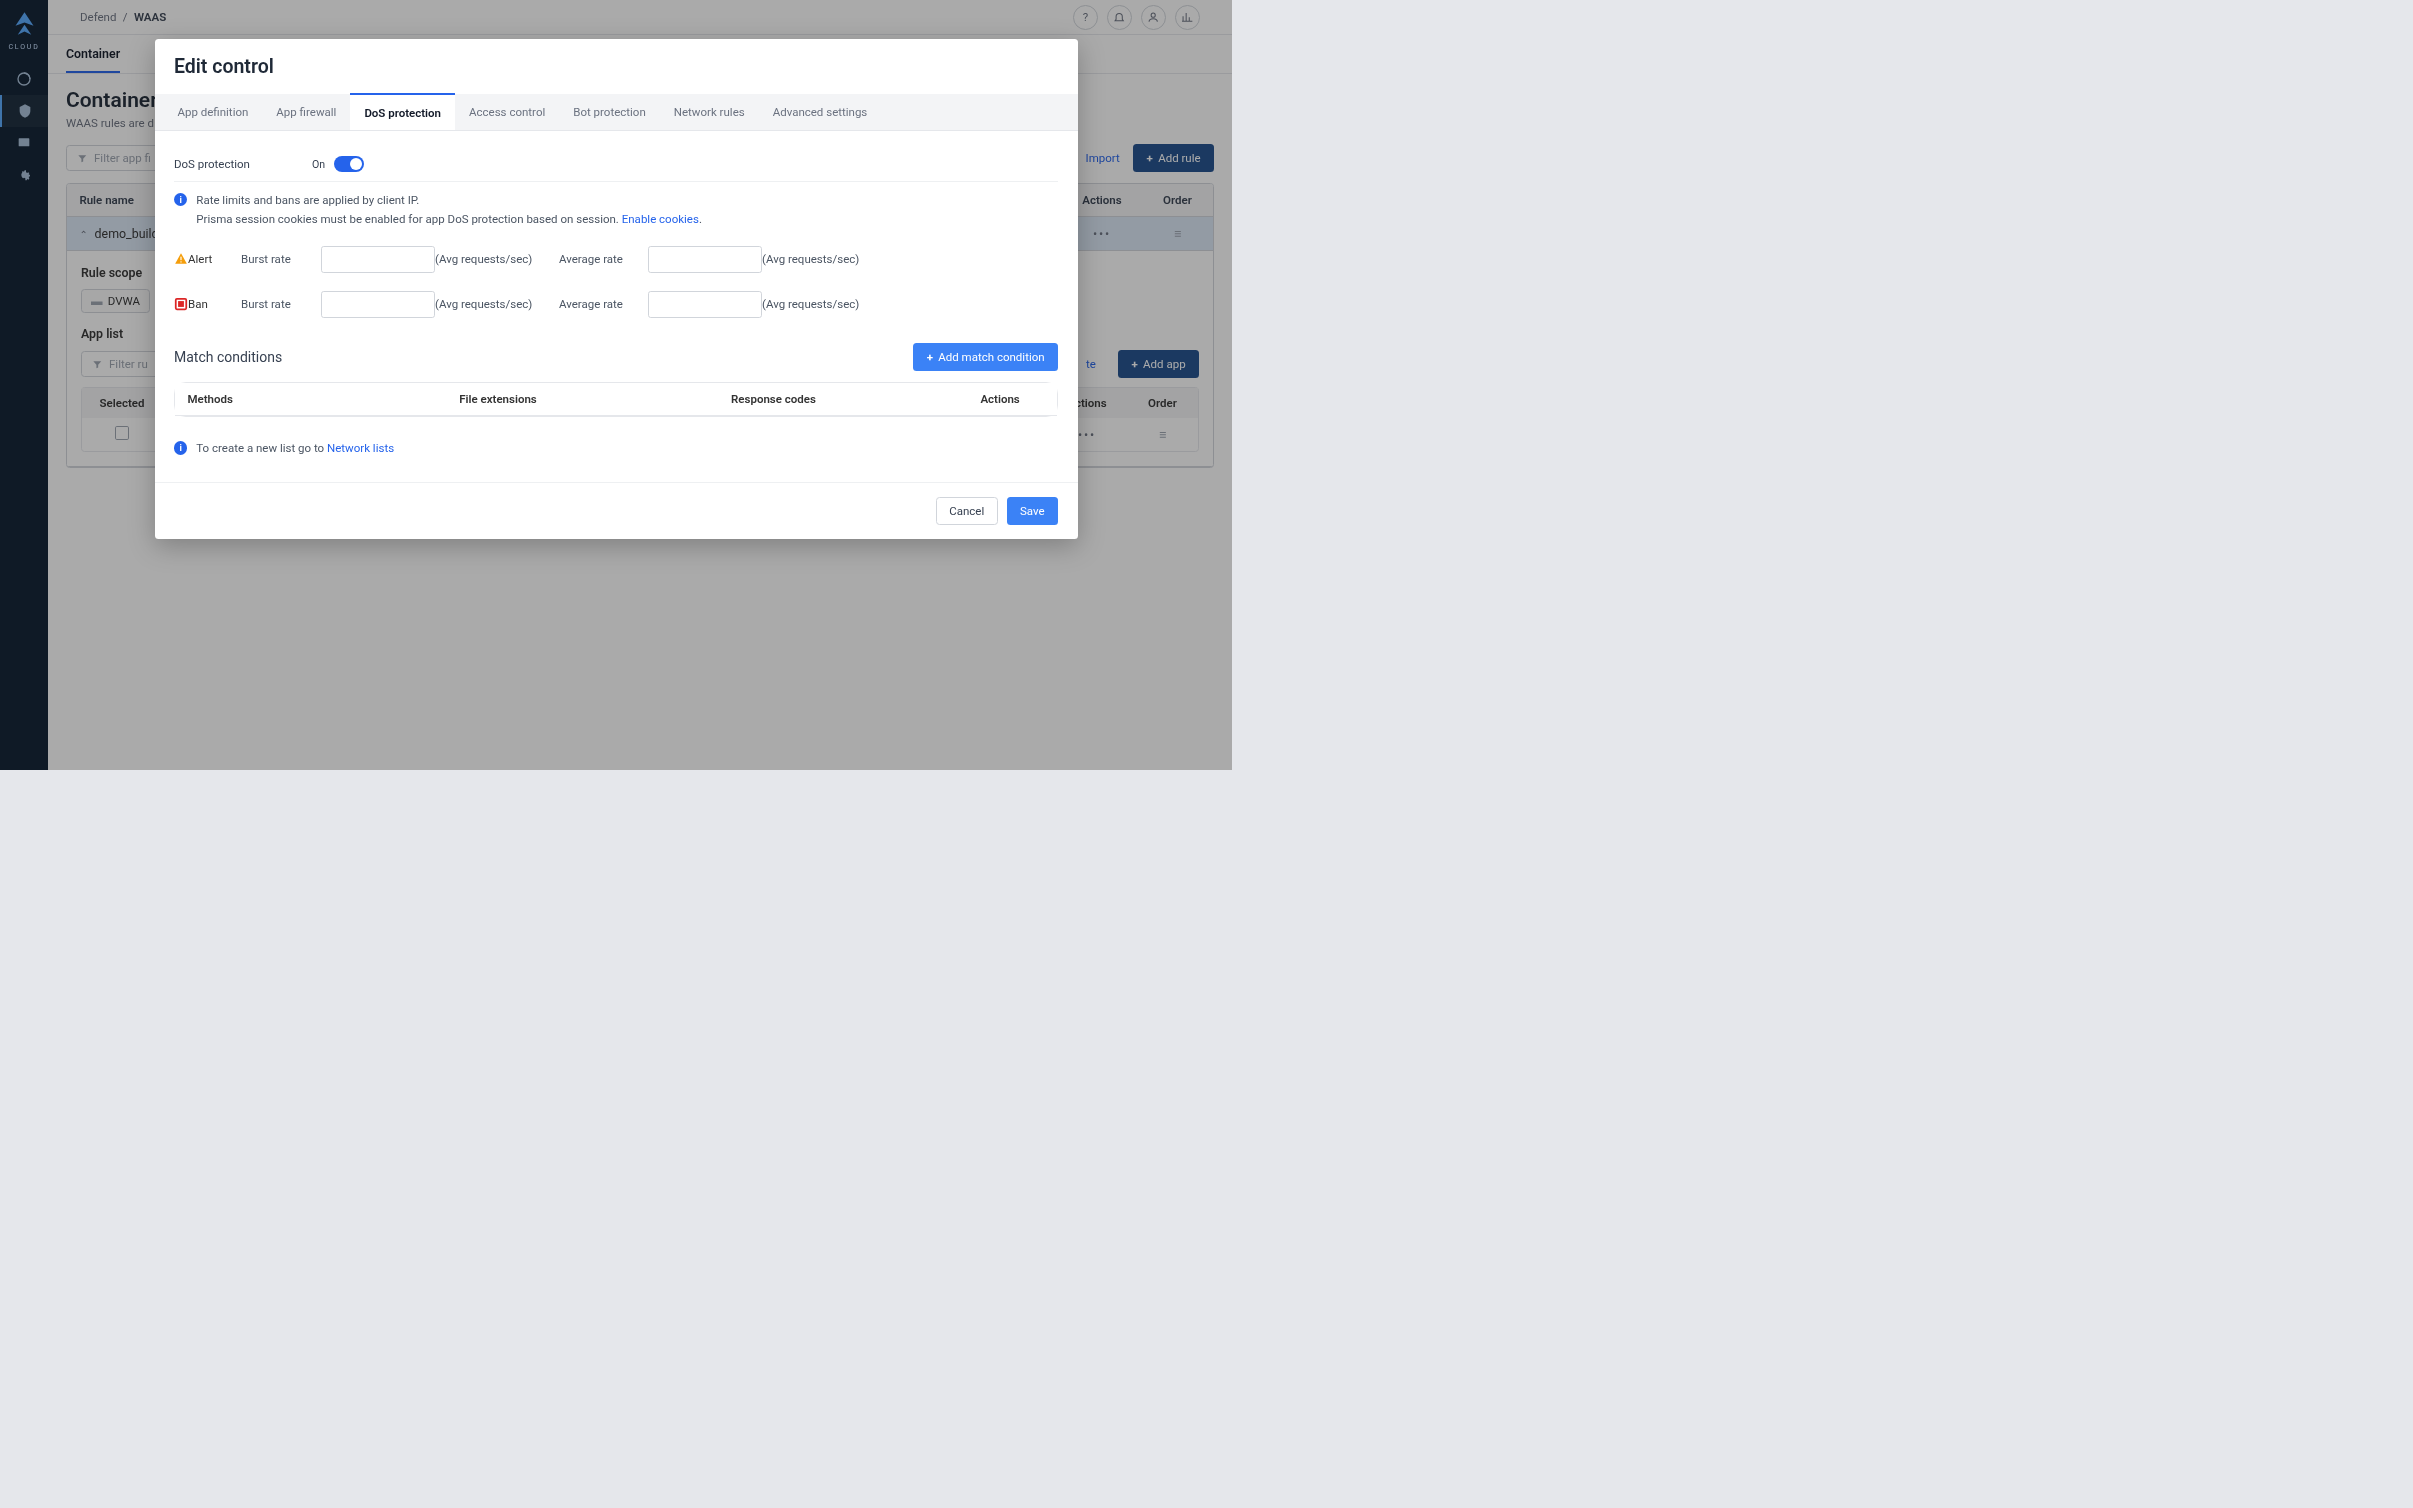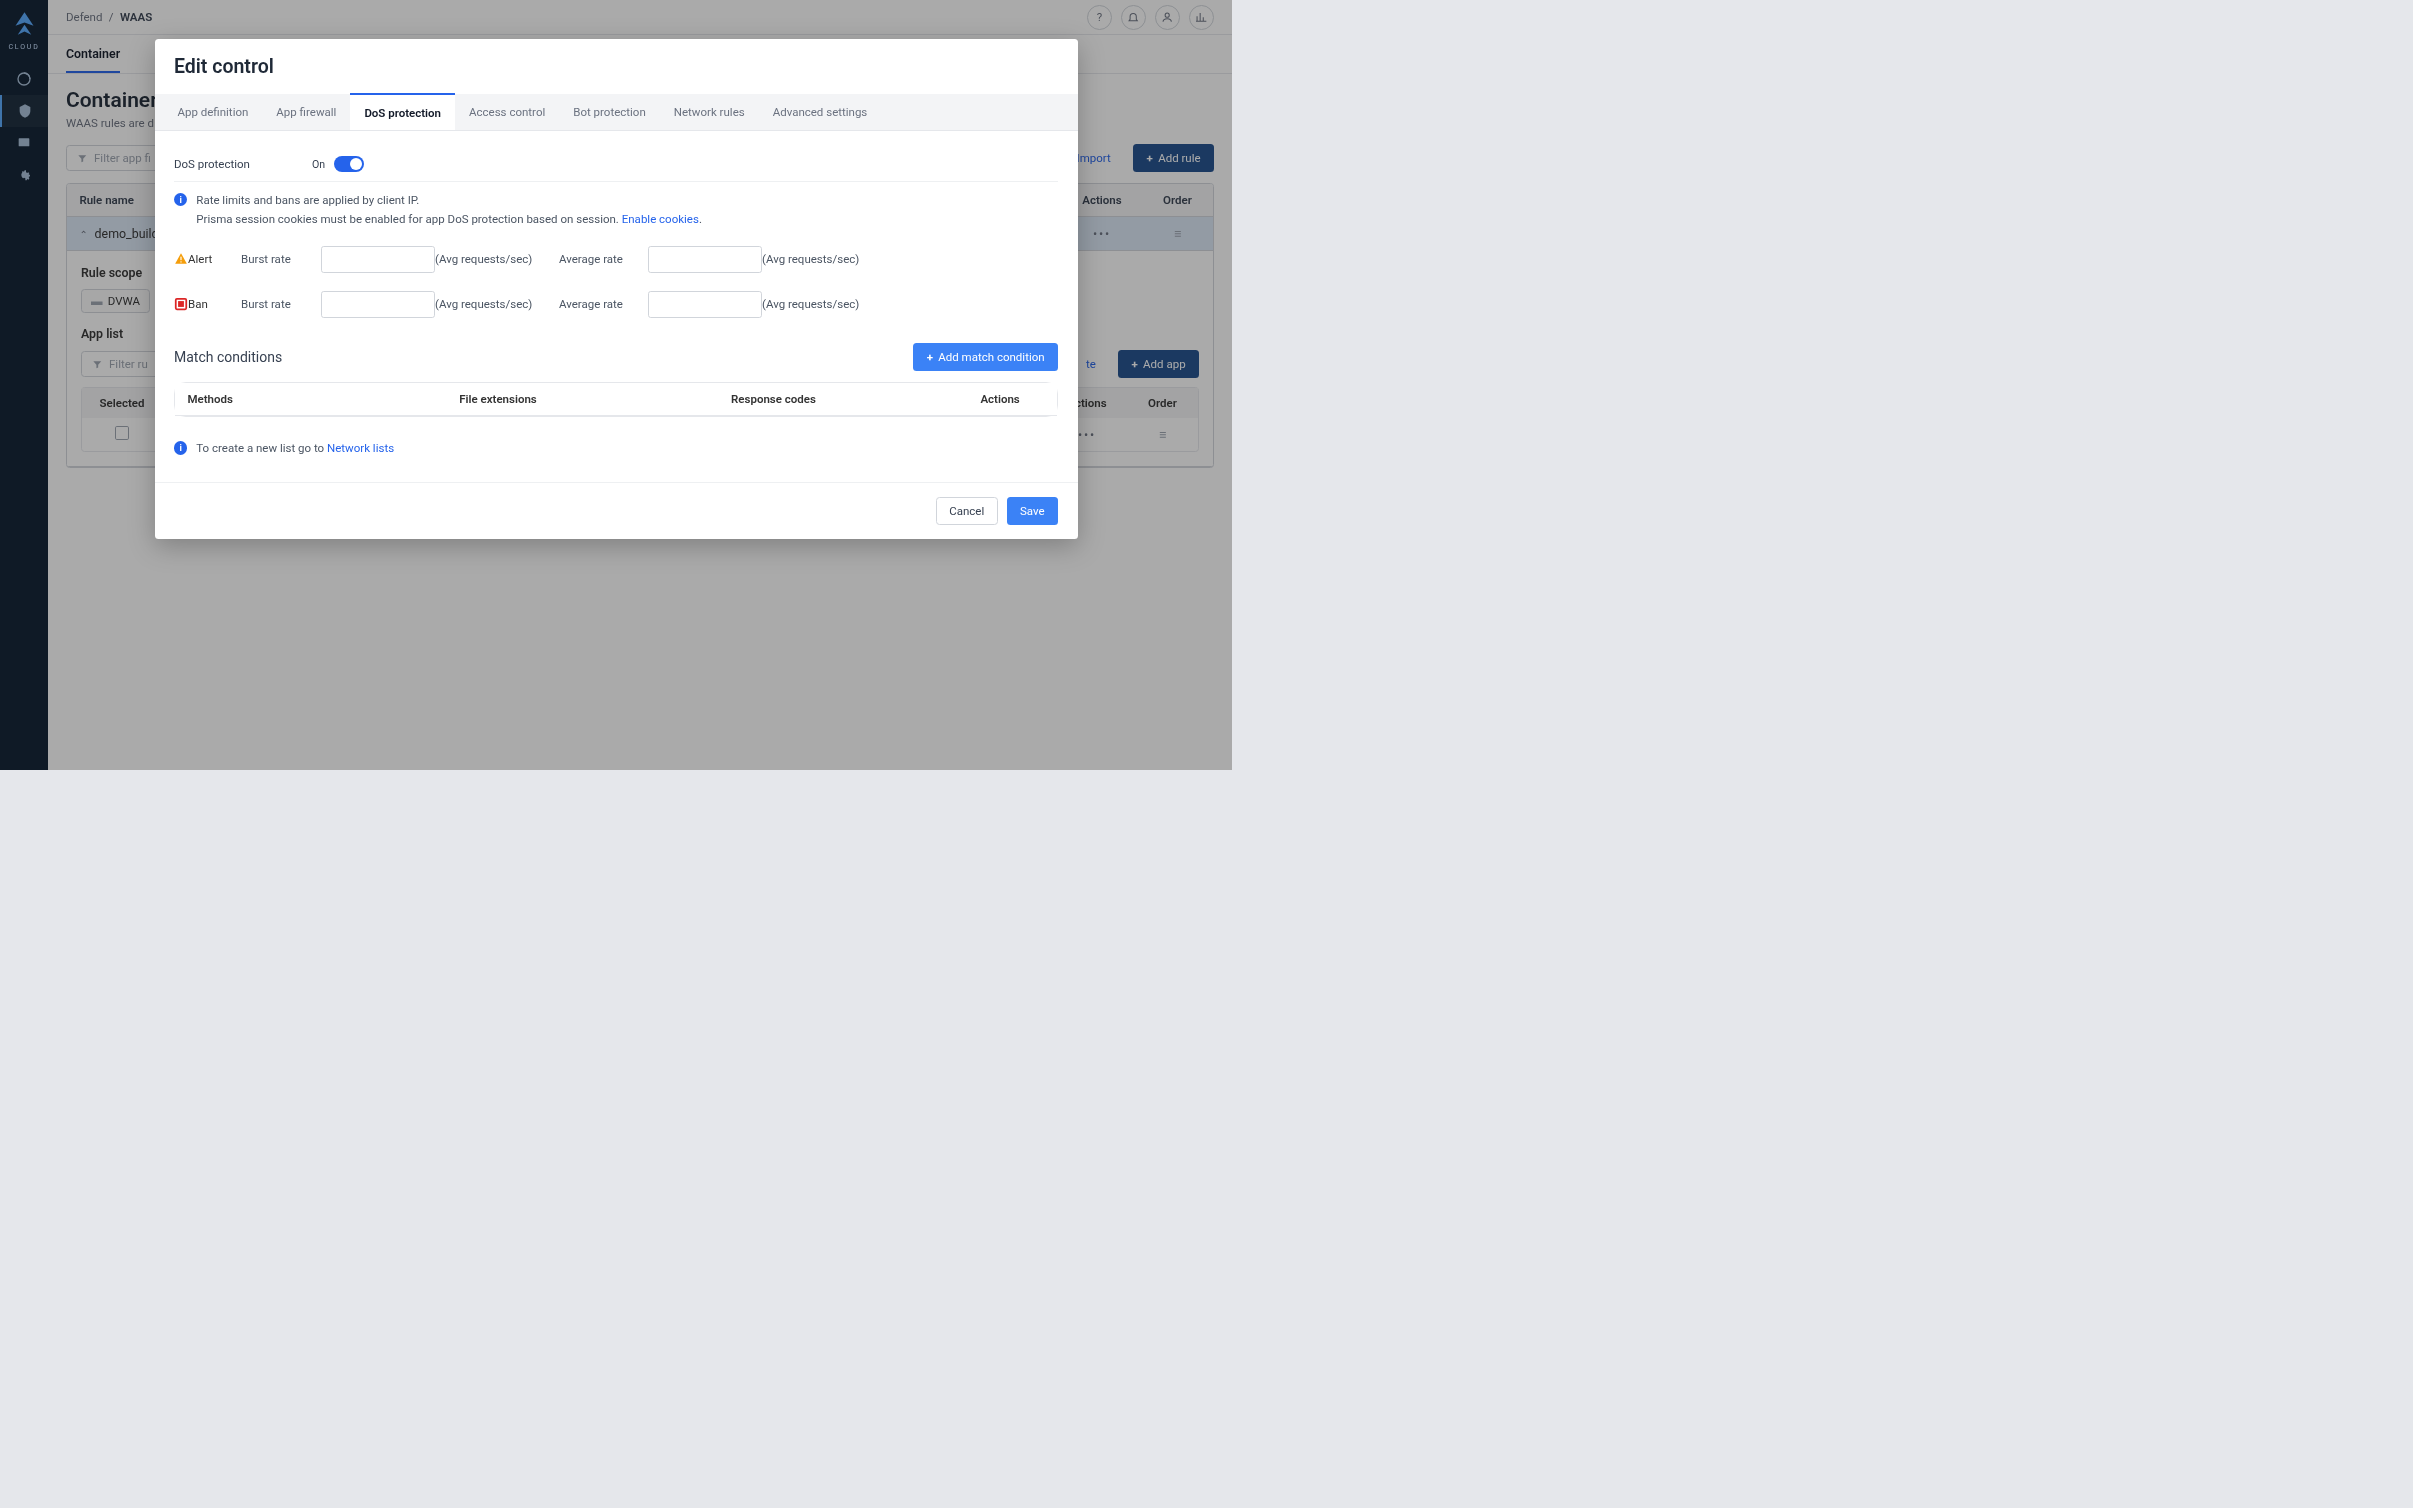--- a/index.html
+++ b/index.html
@@ -62,21 +62,21 @@
 .main {
   position: absolute;
   left: 48px; top: 0;
   right: 0; bottom: 0;
   background: #fff;
   filter: brightness(0.85);
 }
 .topbar {
   height: 35px;
   display:flex;align-items:center;justify-content:space-between;
-  padding: 0 18px;
+  padding: 0 32px;
   border-bottom: 0.9px solid #e5e7eb;
   font-size: 11.5px;
   color: #6b7280;
 }
 .breadcrumb span.sep { margin: 0 3.5px; }
 .topbar-icons { display:flex; gap:9px; }
 .topbar-icon {
   width:25px;height:25px;border:0.9px solid #d1d5db;border-radius:50%;
   display:flex;align-items:center;justify-content:center;color:#6b7280;
   cursor:pointer;
@@ -262,21 +262,21 @@
     <div class="page-sub">WAAS rules are d</div>
     <div class="filter-row">
       <div style="position:relative;">
         <span style="position:absolute;left:10.6px;top:7px;color:#9ca3af;">
           <svg width="10.6" height="10.6" viewBox="0 0 24 24" fill="currentColor">
               <path d="M3 5h18l-7 8v6l-4 2v-8z"></path>
             </svg>
         </span>
         <div class="filter-input">Filter app fi</div>
       </div>
-      <div style="display:flex;gap:9px;align-items:center;">
+      <div style="display:flex;align-items:center;">
         <span class="btn btn-link">Import</span>
         <span class="btn btn-primary">
             <span class="plus">+</span>
             <span>Add rule</span>
           </span>
       </div>
     </div>
     <div class="table-outer">
       <div class="table-header">
         <div class="col-rule">Rule name</div>

